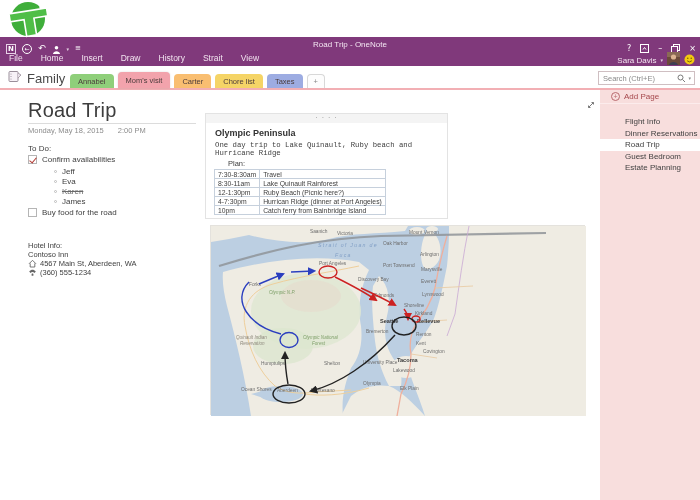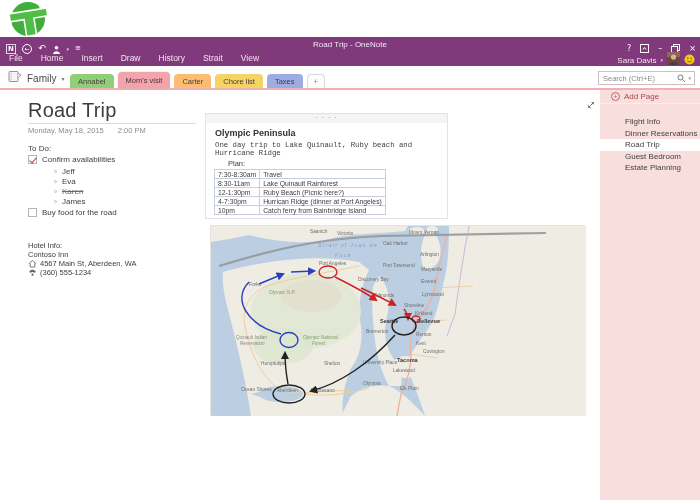--- a/index.html
+++ b/index.html
@@ -22,21 +22,21 @@
   .wc { font-size:8px; color:#fff; font-family:"DejaVu Sans",sans-serif; }
   .tb-tabs { position:absolute; left:0; top:13px; width:100%; height:16px; display:flex; align-items:center; }
   .rtab { padding:0 9px; font-size:8.5px; color:#f2e4f0; height:16px; line-height:16px; }
   .account { position:absolute; right:5px; top:14px; display:flex; align-items:center; gap:4px; }
   .account-name { font-size:8px; color:#f2e4f0; }
   .tiny-caret { font-size:5px; color:#e2cfe0; font-family:"DejaVu Sans",sans-serif; }
 
   
   .navrow { position:absolute; left:0; top:66px; width:700px; height:22px; background:#fff; z-index:9; }
   .nb-switch { position:absolute; left:8px; top:3px; display:flex; align-items:center; gap:5px; }
-  .nb-label { font-size:10px; color:#4a4a4a; }
+  .nb-label { font-size:13px; color:#4a4a4a; }
   .nb-caret { font-size:6px; color:#777; font-family:"DejaVu Sans",sans-serif; }
   .section-tabs { position:absolute; left:70px; top:4px; display:flex; align-items:flex-end; gap:4px; height:18px; }
   .stab { height:14px; line-height:14px; padding:1px 8px; border-radius:4px 4px 0 0; font-size:7.5px; color:#4a3a3a; }
   .stab.active { height:16px; line-height:16px; box-shadow:0 0 2px rgba(0,0,0,.15); }
   .stab.addtab { background:#fdfdfd; border:1px solid #d8d8d8; border-bottom:none; color:#888; padding:0 6px; }
   .searchbox { position:absolute; right:5px; top:5px; width:97px; height:14px; border:1px solid #cfbfc2; background:#fff; display:flex; align-items:center; }
   .searchbox input { border:none; outline:none; flex:1; font-size:7.5px; color:#555; padding-left:4px; width:60px; font-family:inherit; }
   .searchbox input::placeholder { color:#8a8a8a; }
   .pink-line { position:absolute; left:0; top:88px; width:700px; height:2px; background:#F2AFB4; z-index:8; }
 

